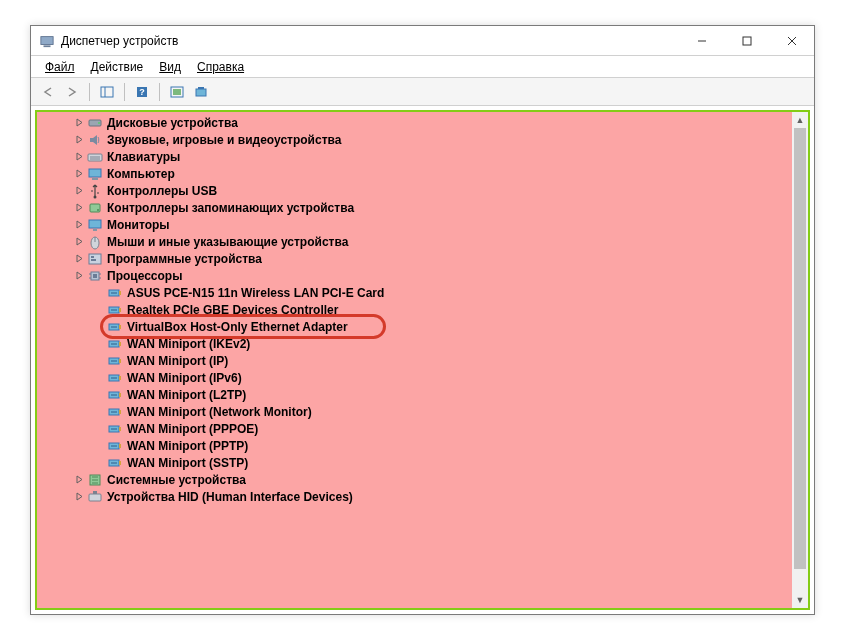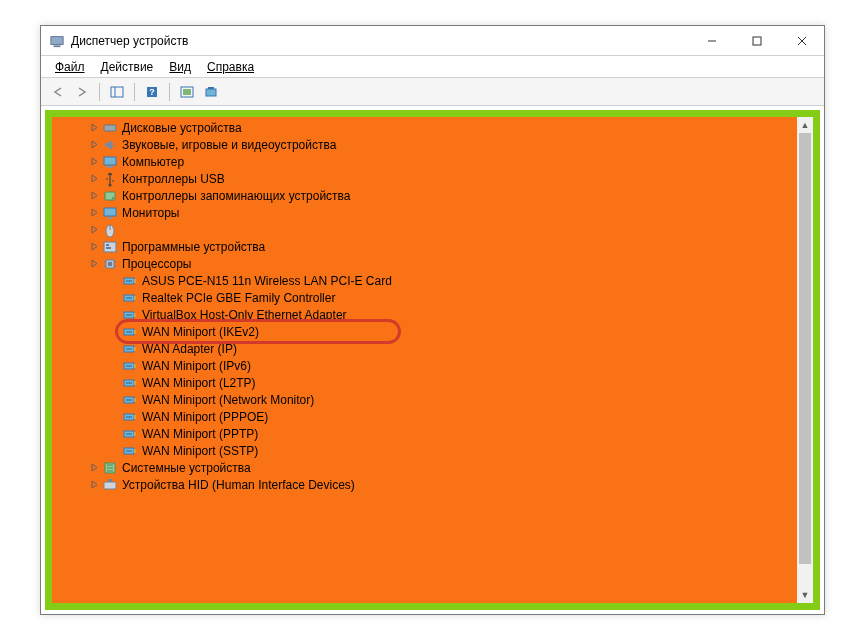--- a/index.html
+++ b/index.html
@@ -18,21 +18,20 @@
     position: absolute;
     left: 30px;
     top: 25px;
     width: 785px;
     height: 590px;
     border: 1px solid #7a7a7a;
     background: #fff;
     display: flex;
     flex-direction: column;
     box-shadow: 0 0 8px rgba(0,0,0,0.15);
-    margin-left: 10px;
   }
   .titlebar {
     height: 30px;
     background: #fff;
     display: flex;
     align-items: center;
     padding: 0 0 0 8px;
     color: #000;
     font-size: 12px;
     border-bottom: 1px solid #d0d0d0;
@@ -97,23 +96,24 @@
   }
   .content {
     flex: 1;
     position: relative;
     overflow: hidden;
     background: #fff;
   }
   .tree-pane {
     position: absolute;
     left: 4px; right: 4px; top: 4px; bottom: 4px;
-    border: 7px solid #84cc16;
+    border: 2px solid #84cc16;
     overflow: hidden;
-    background: #f97316;
+    background: #fca5a5;
+    font-weight: bold;
   }
   .tree-scroll {
     position: absolute;
     left: 0; top: 0; right: 16px; bottom: 0;
     overflow: hidden;
     padding: 2px 0;
   }
   .scrollbar {
     position: absolute;
     right: 0; top: 0; bottom: 0;
@@ -289,20 +289,35 @@
             <span>Звуковые, игровые и видеоустройства</span>
           </div>
           <div class="tree-row indent-1">
             <span class="chev">
               <svg width="9" height="9">
                 <path d="M2 1 L7 4.5 L2 8 Z" fill="none" stroke="#606060"></path>
               </svg>
             </span>
             <span class="node-icon">
               <svg width="16" height="16" viewBox="0 0 16 16">
+                <rect x="1" y="5" width="14" height="7" rx="1" fill="#d0d4db" stroke="#7a8290"></rect>
+                <line x1="3" y1="8" x2="13" y2="8" stroke="#7a8290"></line>
+                <line x1="3" y1="10" x2="13" y2="10" stroke="#7a8290"></line>
+              </svg>
+            </span>
+            <span>Клавиатуры</span>
+          </div>
+          <div class="tree-row indent-1">
+            <span class="chev">
+              <svg width="9" height="9">
+                <path d="M2 1 L7 4.5 L2 8 Z" fill="none" stroke="#606060"></path>
+              </svg>
+            </span>
+            <span class="node-icon">
+              <svg width="16" height="16" viewBox="0 0 16 16">
                 <rect x="2" y="3" width="12" height="8" fill="#6fb5d8" stroke="#3a76b2"></rect>
                 <rect x="5" y="12" width="6" height="2" fill="#8894a4"></rect>
               </svg>
             </span>
             <span>Компьютер</span>
           </div>
           <div class="tree-row indent-1">
             <span class="chev">
               <svg width="9" height="9">
                 <path d="M2 1 L7 4.5 L2 8 Z" fill="none" stroke="#606060"></path>
@@ -349,20 +364,21 @@
               <svg width="9" height="9">
                 <path d="M2 1 L7 4.5 L2 8 Z" fill="none" stroke="#606060"></path>
               </svg>
             </span>
             <span class="node-icon">
               <svg width="16" height="16" viewBox="0 0 16 16">
                 <ellipse cx="8" cy="9" rx="4" ry="6" fill="#d0d4db" stroke="#7a8290"></ellipse>
                 <line x1="8" y1="3" x2="8" y2="8" stroke="#7a8290"></line>
               </svg>
             </span>
+            <span>Мыши и иные указывающие устройства</span>
           </div>
           <div class="tree-row indent-1">
             <span class="chev">
               <svg width="9" height="9">
                 <path d="M2 1 L7 4.5 L2 8 Z" fill="none" stroke="#606060"></path>
               </svg>
             </span>
             <span class="node-icon">
               <svg width="16" height="16" viewBox="0 0 16 16">
                 <rect x="2" y="3" width="12" height="10" fill="#c9d2e0" stroke="#6b7c96"></rect>
@@ -403,21 +419,21 @@
           </div>
           <div class="tree-row indent-2">
             <span class="chev"></span>
             <span class="node-icon">
               <svg width="16" height="16" viewBox="0 0 16 16">
                 <rect x="2" y="5" width="10" height="6" fill="#6fb5d8" stroke="#3a76b2"></rect>
                 <rect x="12" y="6" width="2" height="4" fill="#d4a23b"></rect>
                 <line x1="4" y1="8" x2="10" y2="8" stroke="#2f5d8a"></line>
               </svg>
             </span>
-            <span>Realtek PCIe GBE Family Controller</span>
+            <span>Realtek PCIe GBE Devices Controller</span>
           </div>
           <div class="tree-row indent-2">
             <span class="chev"></span>
             <span class="node-icon">
               <svg width="16" height="16" viewBox="0 0 16 16">
                 <rect x="2" y="5" width="10" height="6" fill="#6fb5d8" stroke="#3a76b2"></rect>
                 <rect x="12" y="6" width="2" height="4" fill="#d4a23b"></rect>
                 <line x1="4" y1="8" x2="10" y2="8" stroke="#2f5d8a"></line>
               </svg>
             </span>
@@ -436,21 +452,21 @@
           </div>
           <div class="tree-row indent-2">
             <span class="chev"></span>
             <span class="node-icon">
               <svg width="16" height="16" viewBox="0 0 16 16">
                 <rect x="2" y="5" width="10" height="6" fill="#6fb5d8" stroke="#3a76b2"></rect>
                 <rect x="12" y="6" width="2" height="4" fill="#d4a23b"></rect>
                 <line x1="4" y1="8" x2="10" y2="8" stroke="#2f5d8a"></line>
               </svg>
             </span>
-            <span>WAN Adapter (IP)</span>
+            <span>WAN Miniport (IP)</span>
           </div>
           <div class="tree-row indent-2">
             <span class="chev"></span>
             <span class="node-icon">
               <svg width="16" height="16" viewBox="0 0 16 16">
                 <rect x="2" y="5" width="10" height="6" fill="#6fb5d8" stroke="#3a76b2"></rect>
                 <rect x="12" y="6" width="2" height="4" fill="#d4a23b"></rect>
                 <line x1="4" y1="8" x2="10" y2="8" stroke="#2f5d8a"></line>
               </svg>
             </span>

